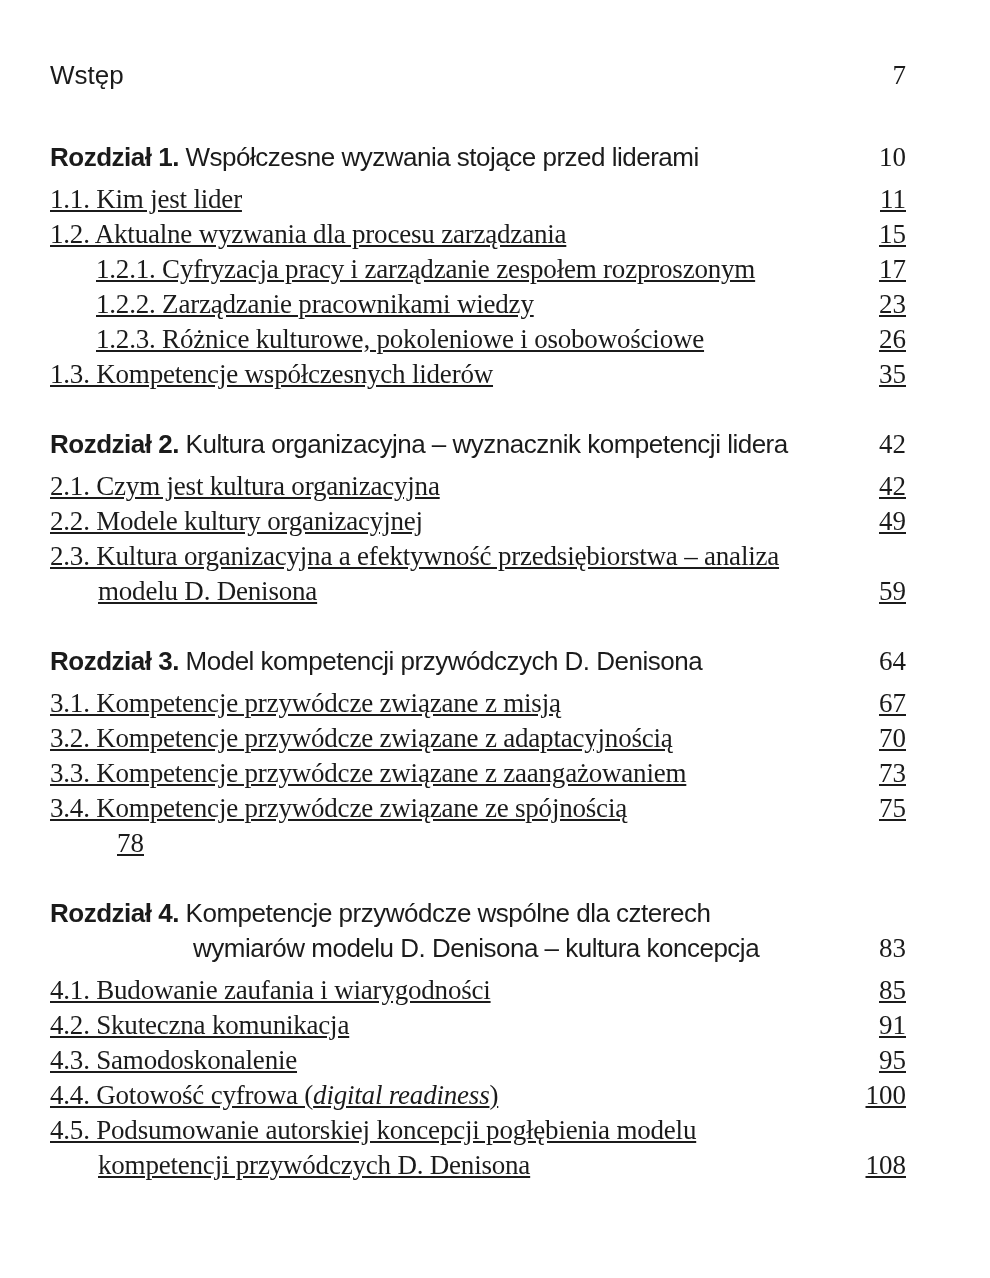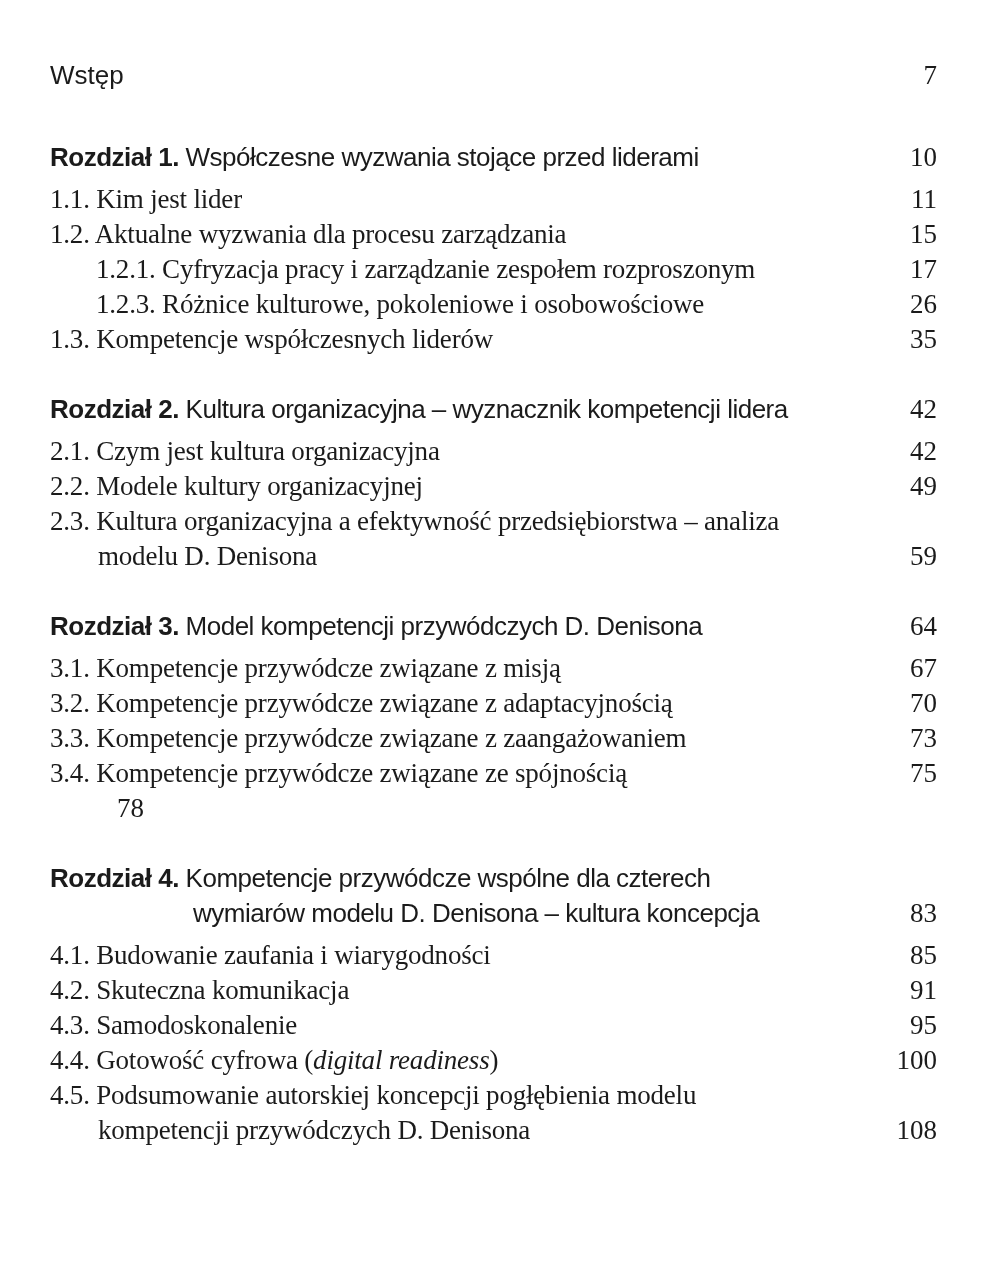--- a/index.html
+++ b/index.html
@@ -7,21 +7,21 @@
     padding: 0;
     background: #ffffff;
   }
   .page {
     position: relative;
     width: 990px;
     height: 1278px;
     box-sizing: border-box;
     background: #ffffff;
     color: #1b1b1b;
-    padding: 58px 53px 0 50px;
+    padding: 58px 84px 0 50px;
     overflow: hidden;
   }
   .entry { display: block; }
   .line {
     display: flex;
     align-items: baseline;
     line-height: 35px;
     white-space: nowrap;
   }
   .label { flex: 1 1 auto; min-width: 0; }
@@ -46,20 +46,21 @@
     letter-spacing: -0.5px;
     margin-top: 35px;
     margin-bottom: 7px;
   }
   .entry.chapter .b { font-weight: 700; margin-top: 40px; }
   
   .entry.item, .entry.subitem {
     font-family: "Liberation Serif", serif;
     font-size: 27px;
     letter-spacing: -0.2px;
+    text-decoration: underline;
   }
   .entry.subitem .line { padding-left: 46px; align-items: flex-end; }
   .entry.item .line.hang { padding-left: 48px; gap: 43px; }
   .entry.chapter .line.hang { padding-left: 143px; }
   .i { font-style: italic; }
 </style>
 </head>
 <body>
 
 <div class="page">
@@ -89,20 +90,26 @@
         </div>
       </div>
       <div class="entry subitem">
         <div class="line">
           <span class="label"><span>1.2.1. Cyfryzacja pracy i zarządzanie zespołem rozproszonym</span></span>
           <span class="pagenum">17</span>
         </div>
       </div>
       <div class="entry subitem">
         <div class="line">
+          <span class="label"><span>1.2.2. Zarządzanie pracownikami wiedzy</span></span>
+          <span class="pagenum">23</span>
+        </div>
+      </div>
+      <div class="entry subitem">
+        <div class="line">
           <span class="label"><span>1.2.3. Różnice kulturowe, pokoleniowe i osobowościowe</span></span>
           <span class="pagenum">26</span>
         </div>
       </div>
       <div class="entry item">
         <div class="line">
           <span class="label"><span>1.3. Kompetencje współczesnych liderów</span></span>
           <span class="pagenum">35</span>
         </div>
       </div>

